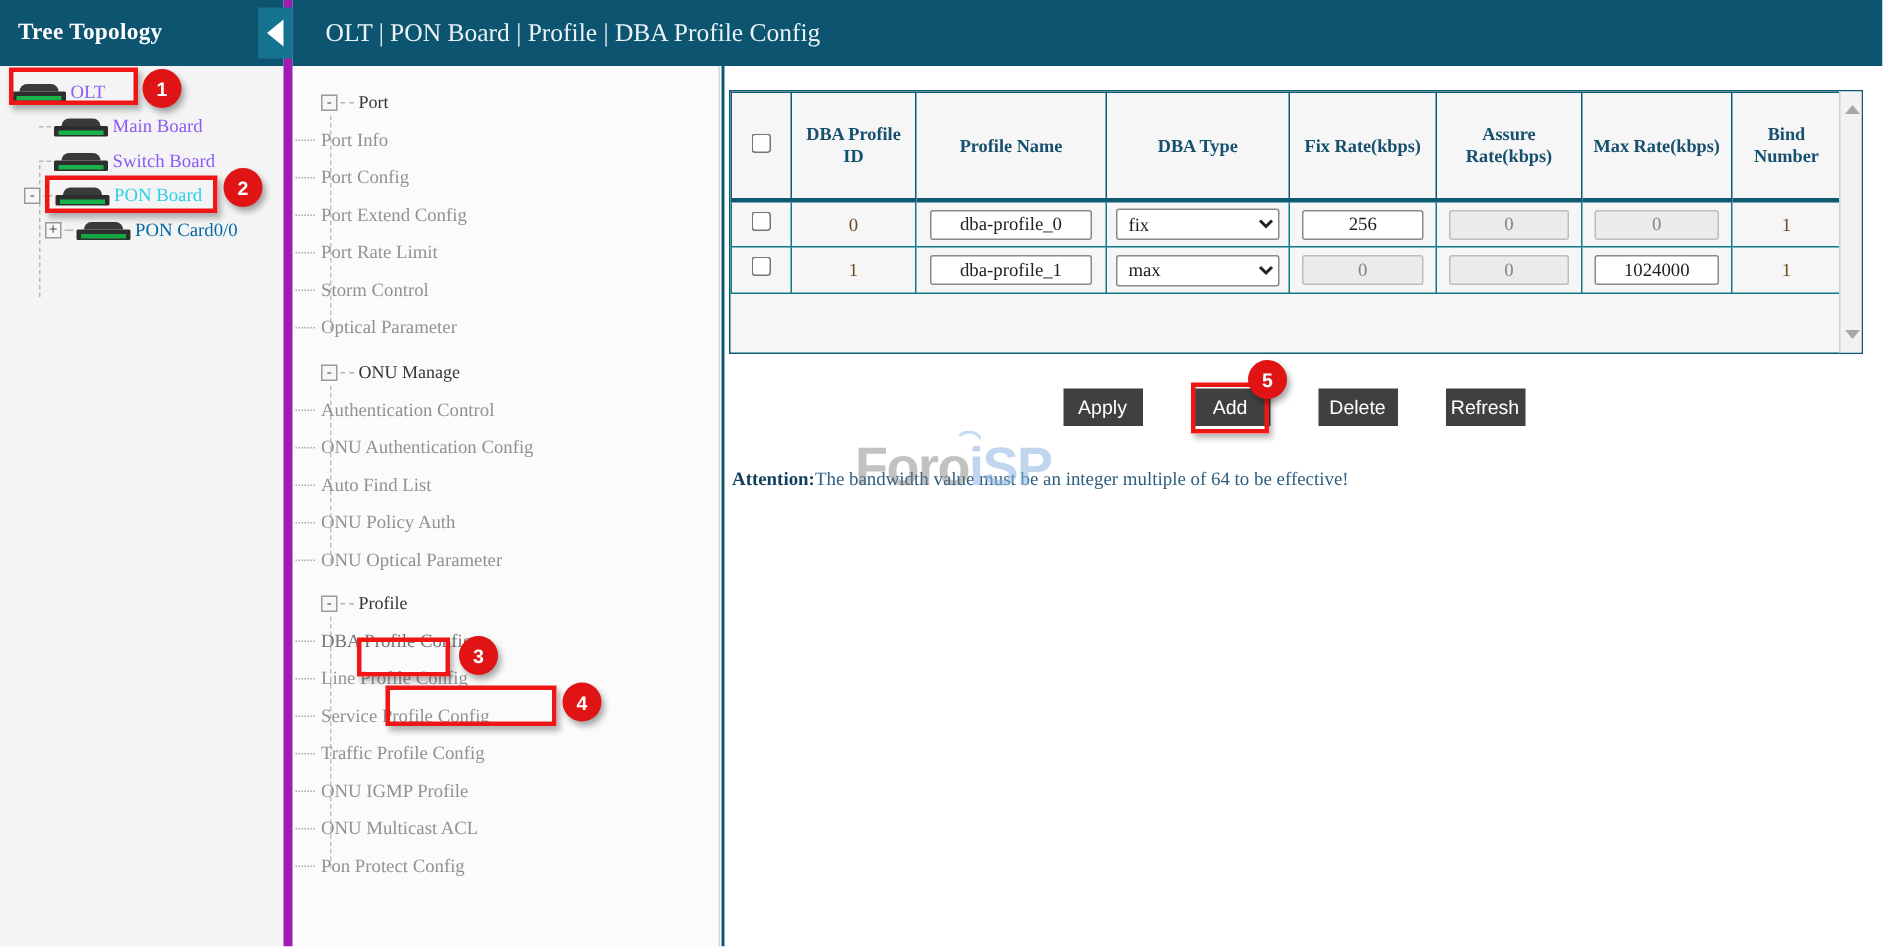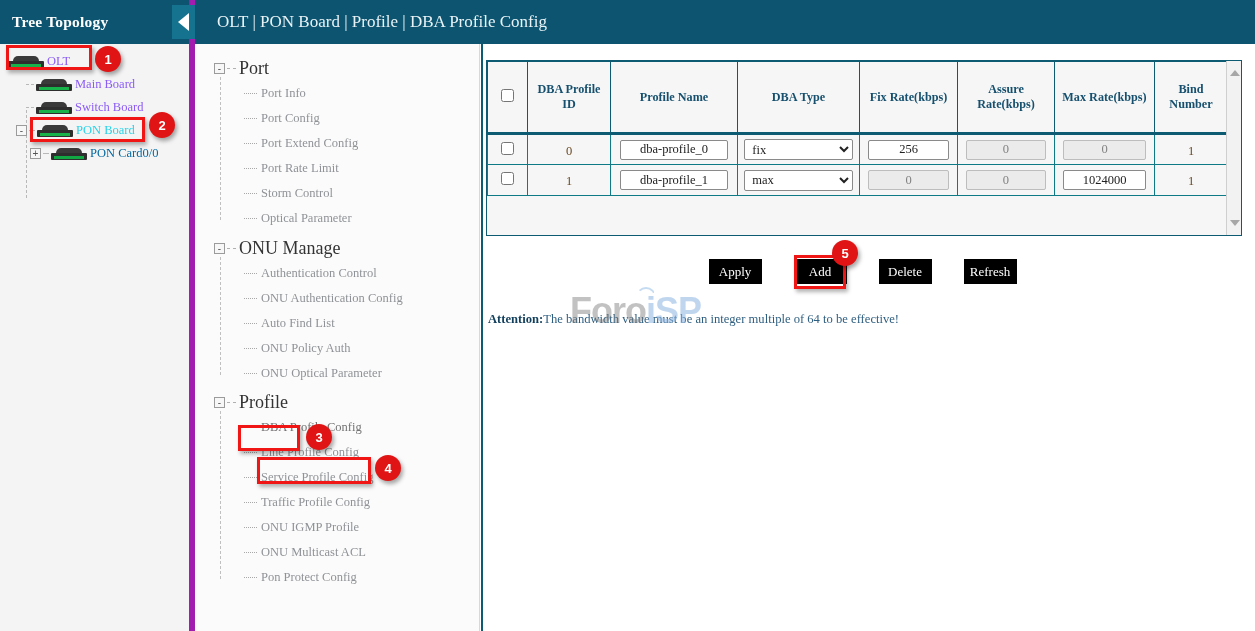--- a/index.html
+++ b/index.html
@@ -96,23 +96,23 @@
     width: 284px; height: 587px;
     background: #fbfbfb;
     border-right: 1px solid #d8d8d8;
     overflow: hidden;
   }
   .mgroup { position: relative; }
   .mgroup-head {
     display: flex; align-items: center; height: 25px;
     padding-left: 18px; position: relative;
   }
-  .mgroup-head .glbl { font-size: 18px; color: #333; margin-left: 3px; }
+  .mgroup-head .glbl { font-size: 12px; color: #333; margin-left: 3px; }
   .mdash { width: 9px; border-top: 1px dashed #b0b0b0; }
-  .mitems { position: relative; padding-left: 65px; font-family: Liberation Serif, serif; }
+  .mitems { position: relative; padding-left: 18px; font-family: Liberation Serif, serif; }
   .mitems .vline {
     position: absolute; left: 24px; top: -4px; bottom: 11px;
     border-left: 1px dashed #c0c0c0;
   }
   .mitem {
     height: 25px; display: flex; align-items: center;
     position: relative;
   }
   .mitem .conn {
     position: absolute; left: -17px; top: 12px;
@@ -188,22 +188,22 @@
     bottom: 9px;
     border-left: 5px solid transparent; border-right: 5px solid transparent;
     border-top: 6px solid #a7a7a7;
   }
 
   #btnrow {
     position: absolute; left: 0; top: 215px; width: 759px;
     display: flex; justify-content: center; gap: 32px;
   }
   .btn {
-    background: #000000; color: #ffffff;
-    font-size: 13px; font-family: Liberation Serif, serif;
+    background: #404040; color: #ffffff;
+    font-size: 13px; font-family: Liberation Sans, sans-serif;
     border: none; width: 53px; height: 25px;
     cursor: pointer; padding: 0;
   }
 
   #attention {
     position: absolute; left: 5px; top: 268px;
     font-size: 12.6px; color: #2f5f80;
   }
   #attention b { color: #123f5c; }
 

